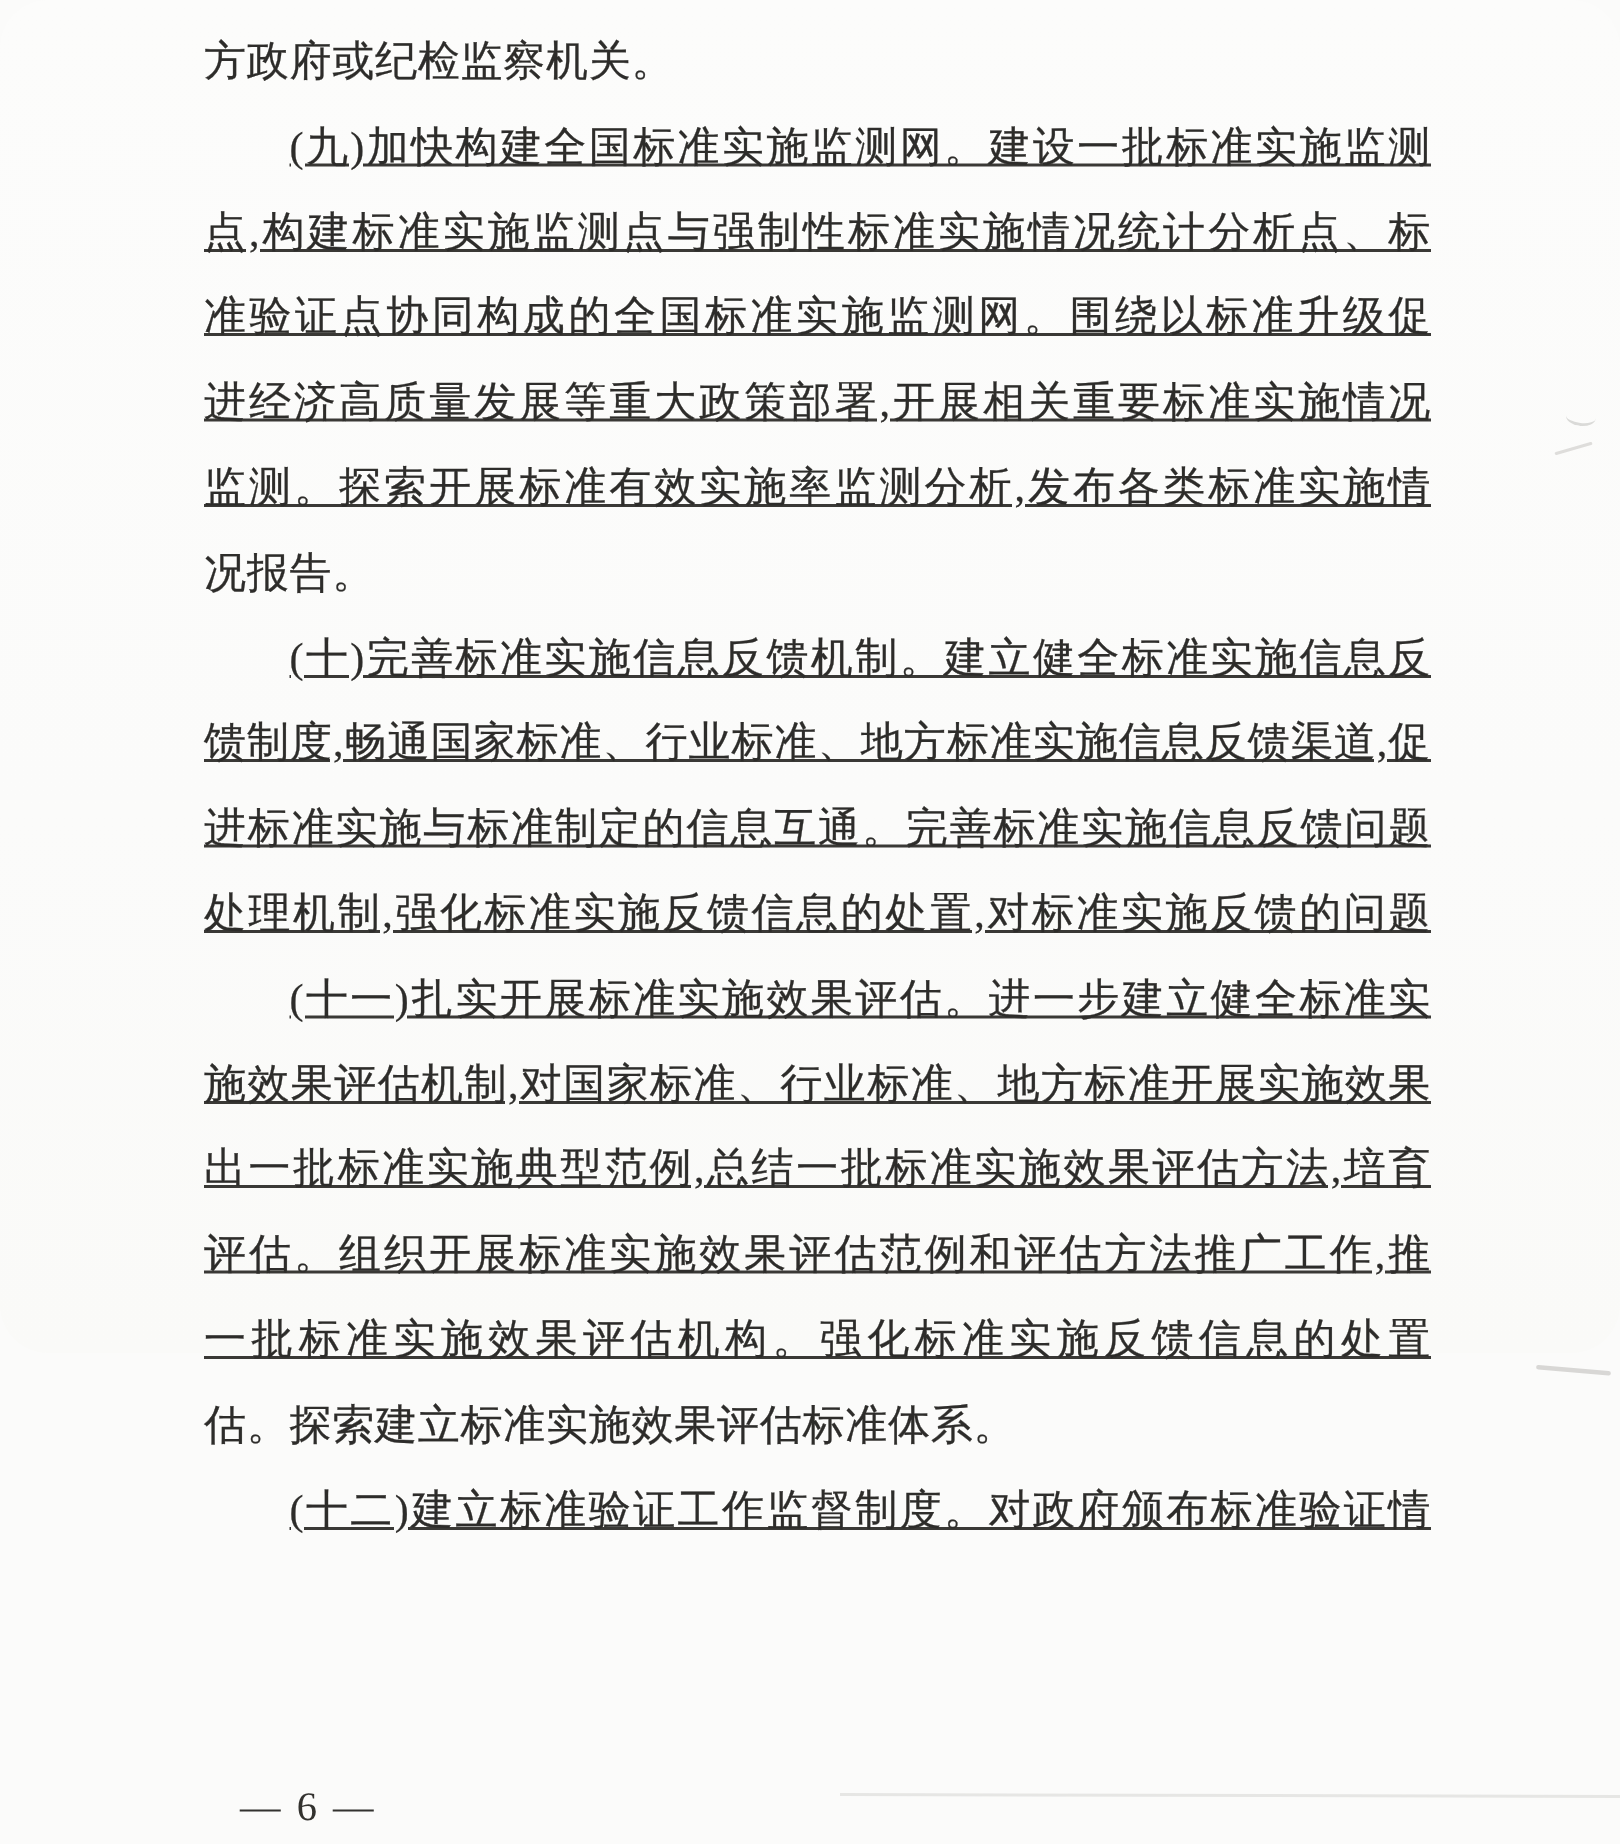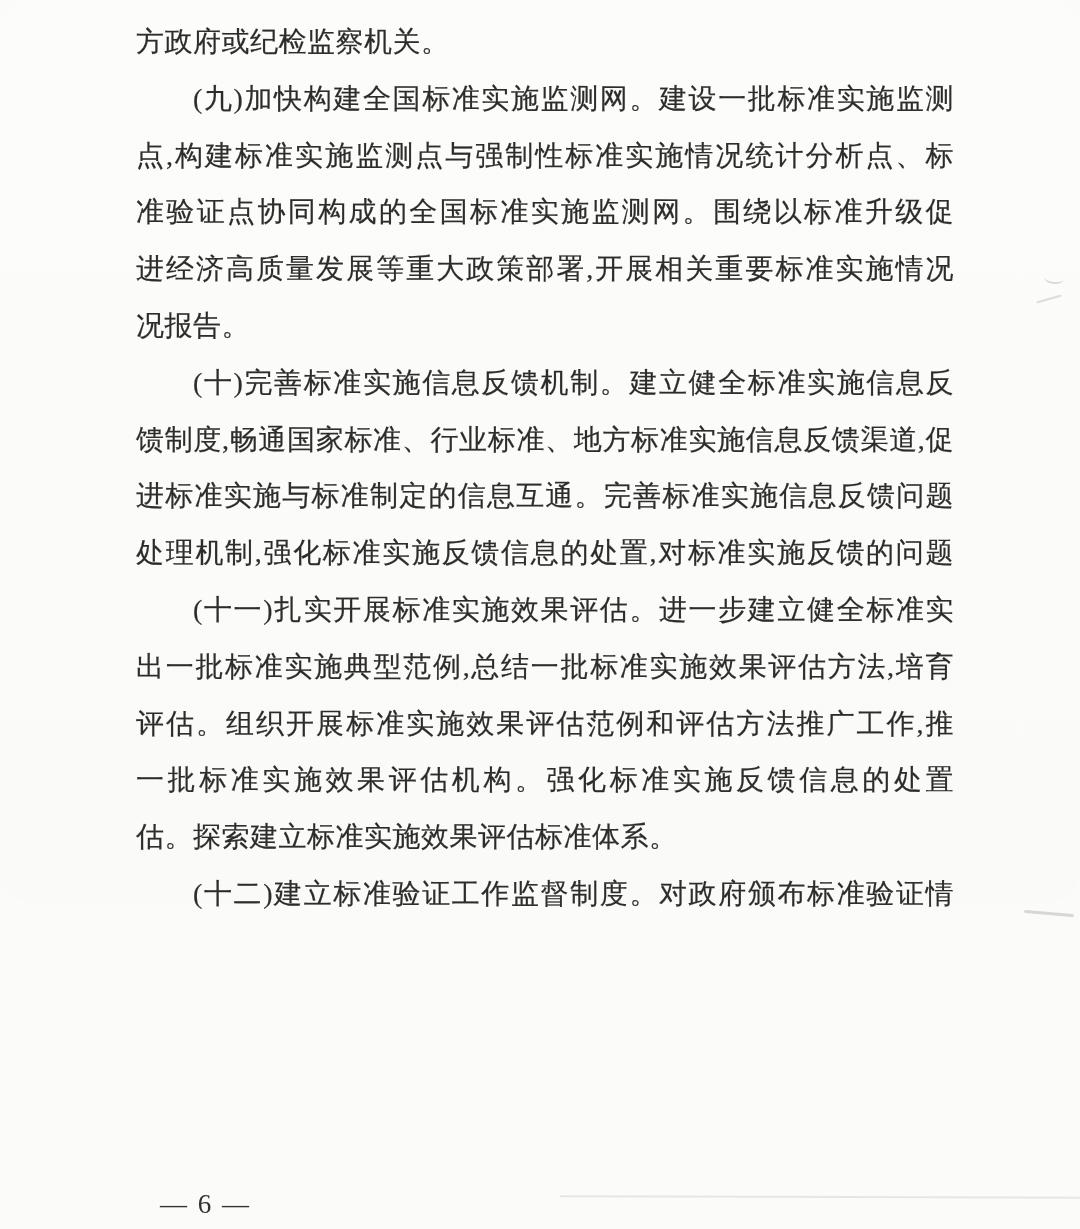--- a/index.html
+++ b/index.html
@@ -34,20 +34,21 @@
     height: 56.8px;
     line-height: 56.8px;
     white-space: nowrap;
     text-align: left;
   }
   .line.fill {
     white-space: normal;
     text-align: justify;
     text-align-last: justify;
     text-justify: inter-character;
+    text-decoration: underline;
   }
   .line.indent {
     text-indent: 57px;
   }
   .footer {
     position: absolute;
     left: 160px;
     top: 1186px;
     height: 36px;
     line-height: 36px;
@@ -91,26 +92,28 @@
 <body>
 
 <div class="page">
 
   <div class="text-block">
     <div class="line">方政府或纪检监察机关。</div>
     <div class="line fill indent">(九)加快构建全国标准实施监测网。建设一批标准实施监测</div>
     <div class="line fill">点,构建标准实施监测点与强制性标准实施情况统计分析点、标</div>
     <div class="line fill">准验证点协同构成的全国标准实施监测网。围绕以标准升级促</div>
     <div class="line fill">进经济高质量发展等重大政策部署,开展相关重要标准实施情况</div>
+    <div class="line fill">监测。探索开展标准有效实施率监测分析,发布各类标准实施情</div>
     <div class="line">况报告。</div>
     <div class="line fill indent">(十)完善标准实施信息反馈机制。建立健全标准实施信息反</div>
     <div class="line fill">馈制度,畅通国家标准、行业标准、地方标准实施信息反馈渠道,促</div>
     <div class="line fill">进标准实施与标准制定的信息互通。完善标准实施信息反馈问题</div>
     <div class="line fill">处理机制,强化标准实施反馈信息的处置,对标准实施反馈的问题</div>
     <div class="line fill indent">(十一)扎实开展标准实施效果评估。进一步建立健全标准实</div>
+    <div class="line fill">施效果评估机制,对国家标准、行业标准、地方标准开展实施效果</div>
     <div class="line fill">出一批标准实施典型范例,总结一批标准实施效果评估方法,培育</div>
     <div class="line fill">评估。组织开展标准实施效果评估范例和评估方法推广工作,推</div>
     <div class="line fill">一批标准实施效果评估机构。强化标准实施反馈信息的处置</div>
     <div class="line">估。探索建立标准实施效果评估标准体系。</div>
     <div class="line fill indent">(十二)建立标准验证工作监督制度。对政府颁布标准验证情</div>
   </div>
 
   <div class="footer">— 6 —</div>
 
   <div class="artifact artifact-squiggle"></div>

